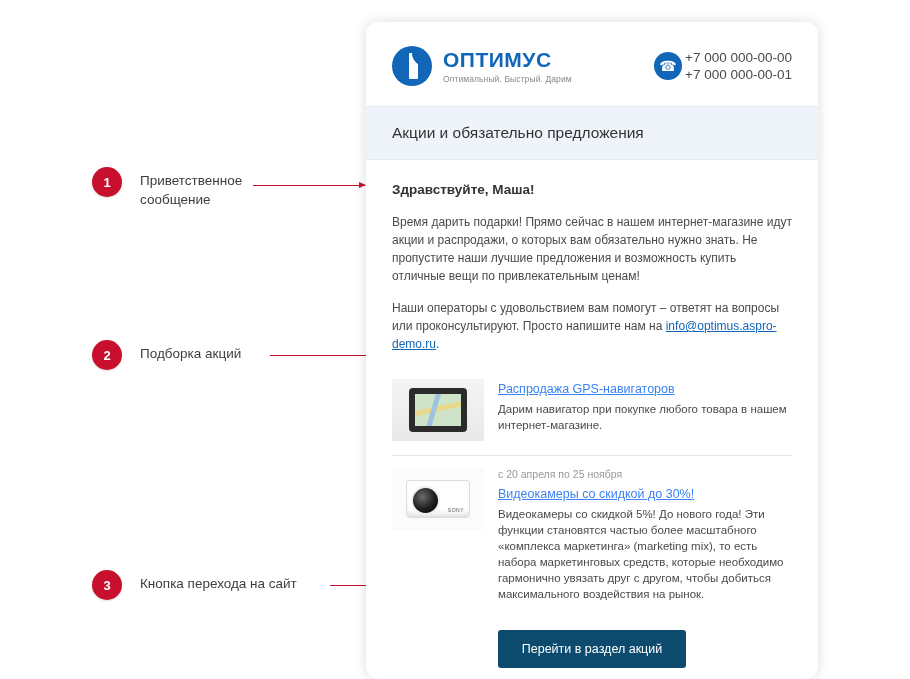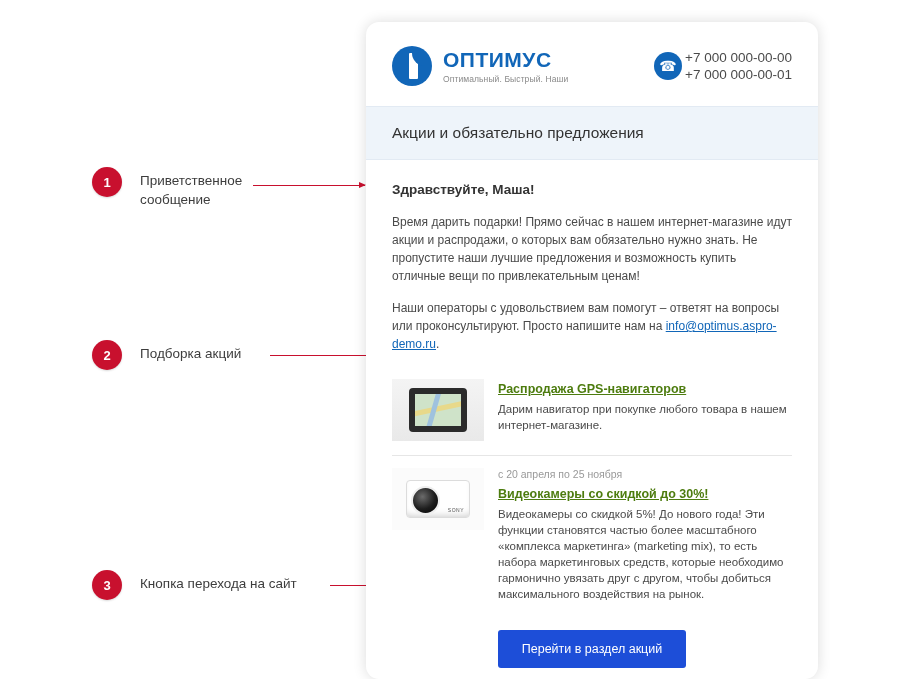--- a/index.html
+++ b/index.html
@@ -294,40 +294,40 @@
     flex: 1 1 auto;
     min-width: 0;
   }
   .offer-dates {
     font-size: 10.5px;
     color: #999999;
     margin-bottom: 4px;
   }
   .offer-title {
     font-size: 12.5px;
-    font-weight: bold;
-    color: #4d7c0f;
+    font-weight: normal;
+    color: #3b82f6;
     text-decoration: underline;
     margin-bottom: 5px;
     display: inline-block;
   }
   .offer-desc {
     font-size: 11.5px;
     color: #4a4a4a;
     line-height: 16px;
   }
 
   
   .cta-wrap {
     padding: 14px 0 26px 0;
     display: flex;
     justify-content: center;
   }
   .cta-button {
-    background: #1d4ed8;
+    background: #0c4a6e;
     color: #ffffff;
     font-size: 12.5px;
     padding: 12px 24px;
     border: none;
     border-radius: 3px;
     cursor: pointer;
     font-family: "Liberation Sans", sans-serif;
   }
 </style>
 </head>
@@ -355,21 +355,21 @@
 </div>
 
 <div class="email-panel">
   <div class="email-inner">
 
     <div class="email-header">
       <div class="brand">
         <div class="brand-mark"></div>
         <div class="brand-text">
           <div class="brand-name">ОПТИМУС</div>
-          <div class="brand-tag">Оптимальный. Быстрый. Наши</div>
+          <div class="brand-tag">Оптимальный. Быстрый. Дарим</div>
         </div>
       </div>
       <div class="contact">
         <div class="phone-icon">☎</div>
         <div class="phones">
           <div class="phone">+7 000 000-00-00</div>
           <div class="phone">+7 000 000-00-01</div>
         </div>
       </div>
     </div>

